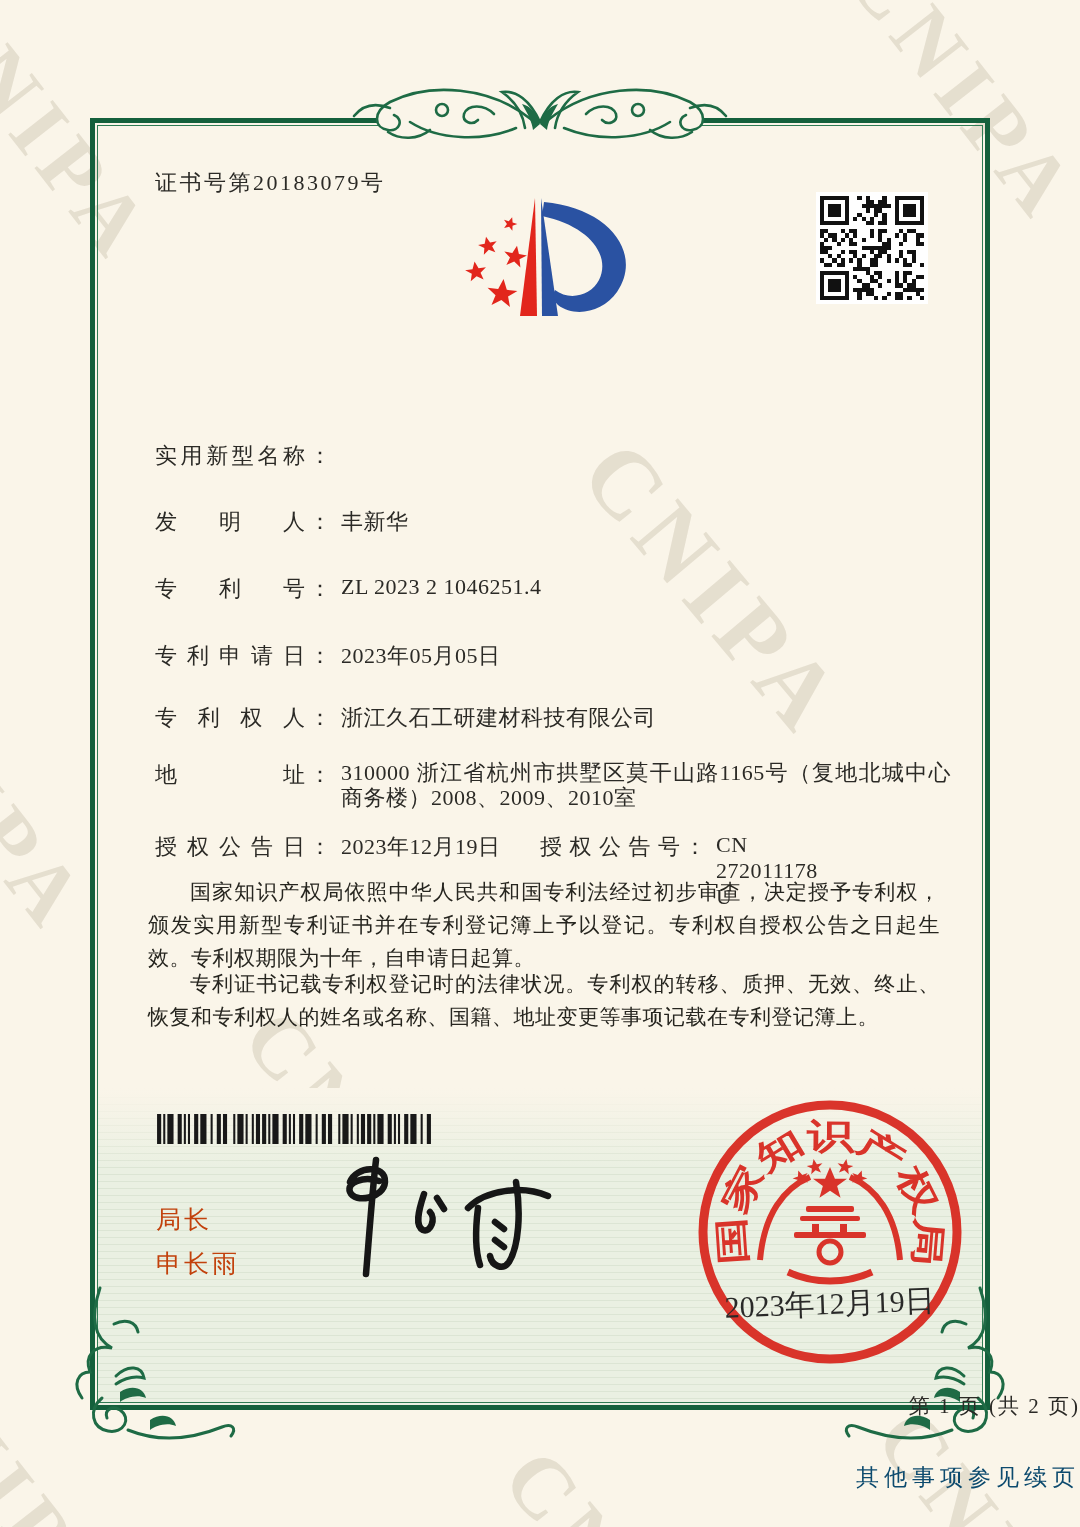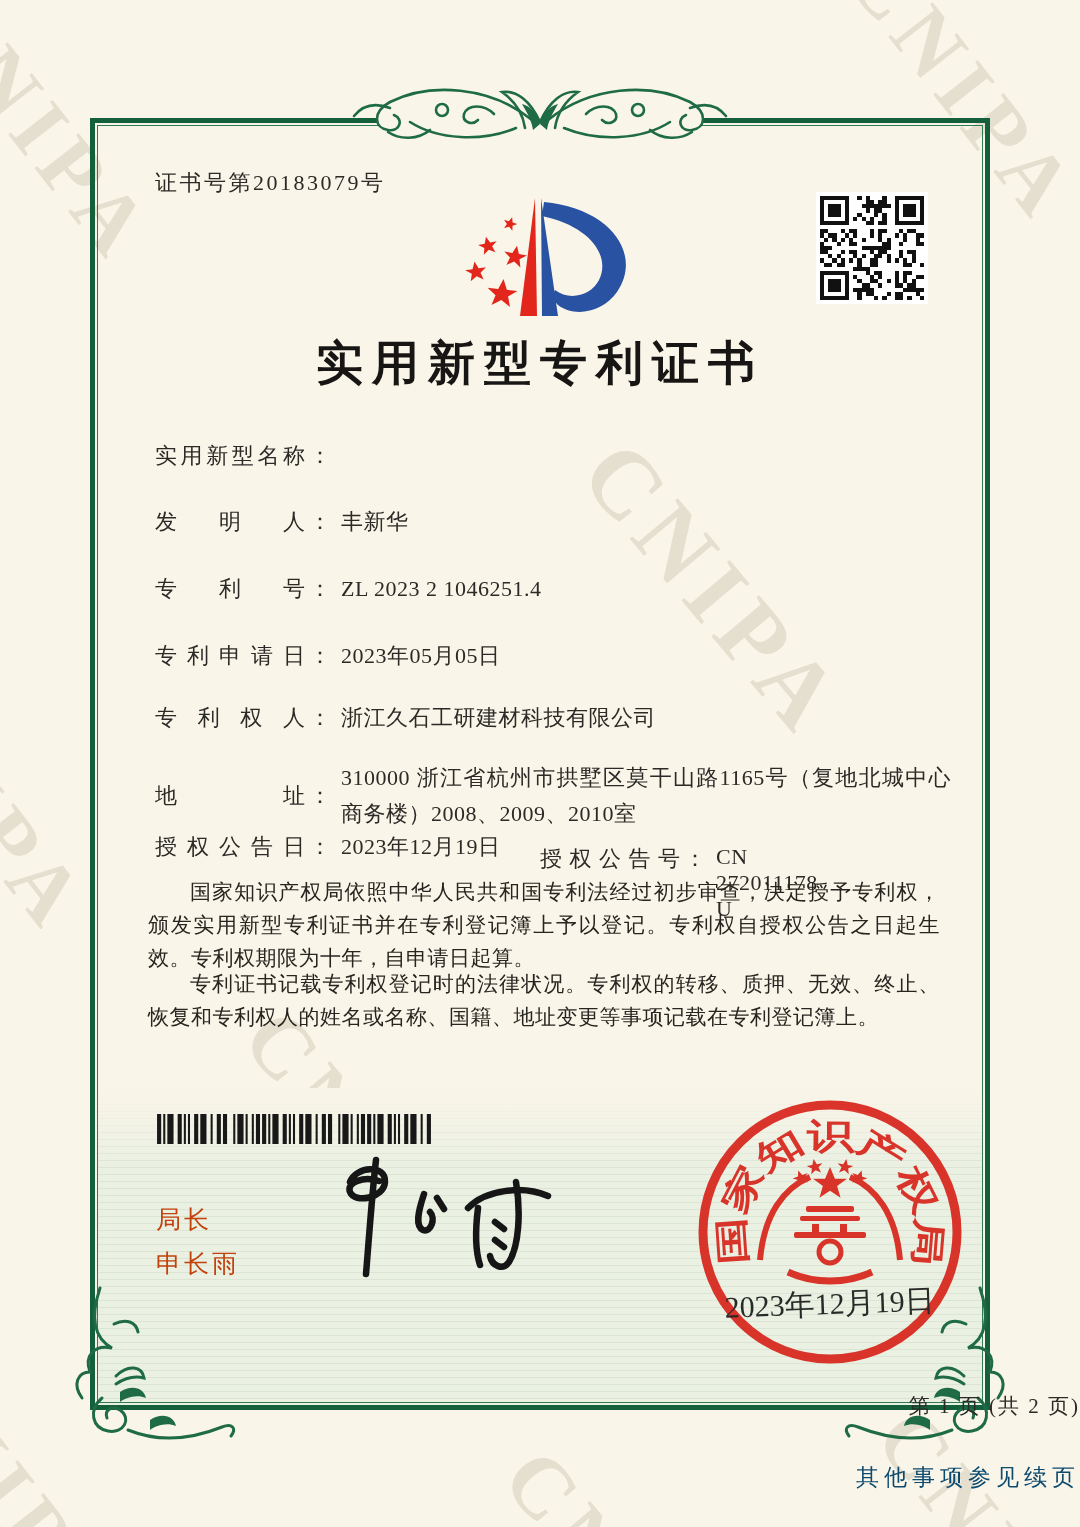--- a/index.html
+++ b/index.html
@@ -18,27 +18,27 @@
   .band-fade{position:absolute;left:0;top:0;width:100%;height:80px;
         background:linear-gradient(#faf5e9,rgba(250,245,233,0));}
   
   .certno{position:absolute;left:155px;top:168px;font-size:22px;letter-spacing:2.5px;color:#2b2a26;}
   .logo{position:absolute;left:438px;top:186px;}
   .qr{position:absolute;left:820px;top:196px;width:104px;height:104px;background:#fff;
       box-shadow:0 0 0 4px #fff;}
   .title{position:absolute;left:0;right:0;top:332px;text-align:center;font-size:47px;font-weight:bold;
          letter-spacing:9px;color:#171614;}
   
-  .row{position:absolute;left:155px;display:flex;align-items:center;font-size:22px;color:#2b2a26;}
+  .row{position:absolute;left:155px;display:flex;align-items:flex-start;font-size:22px;color:#2b2a26;}
   .row .lab{display:inline-block;width:150px;text-align:justify;text-align-last:justify;flex:none;}
   .row .col{margin:0 10px 0 4px;flex:none;}
   .row .val{letter-spacing:0.5px;}
   .r0{top:441px}.r1{top:507px}.r2{top:574px}.r3{top:641px}.r4{top:703px}.r5{top:760px}.r6{top:832px}
-  .r5 .val{width:610px;line-height:36px;text-align:justify;}
-  .pair2{position:absolute;left:385px;top:0;display:flex;margin-top:12px;}
+  .r5 .val{width:610px;line-height:25px;text-align:justify;}
+  .pair2{position:absolute;left:385px;top:0;display:flex;}
   .pair2 .lab{width:140px;}
   
   .para{position:absolute;left:148px;width:792px;font-size:21px;line-height:33px;
         text-align:justify;text-indent:2em;letter-spacing:.5px;color:#26251f;}
   .p1{top:876px}.p2{top:968px}
   
   .barcode{position:absolute;left:155px;top:1114px;width:278px;height:30px;}
   .barcode rect{fill:#181818;}
   .director{position:absolute;left:156px;font-family:"Liberation Sans","DejaVu Sans",sans-serif;
             font-size:25px;color:#c2410c;letter-spacing:3px;}
@@ -332,21 +332,20 @@
         <rect x="9" y="24" width="1" height="1"></rect>
         <rect x="13" y="24" width="1" height="1"></rect>
         <rect x="15" y="24" width="1" height="1"></rect>
         <rect x="18" y="24" width="1" height="1"></rect>
         <rect x="19" y="24" width="1" height="1"></rect>
         <rect x="21" y="24" width="1" height="1"></rect>
         <rect x="24" y="24" width="1" height="1"></rect>
       </g>
   </svg>
 
-  <div class="title">实用新型专利证书</div>
 
   <div class="row r0">
     <span class="lab">实用新型名称</span>
       <span class="col">：</span>
   </div>
   <div class="row r1">
     <span class="lab">发明人</span>
       <span class="col">：</span>
     <span class="val">丰新华</span>
   </div>

